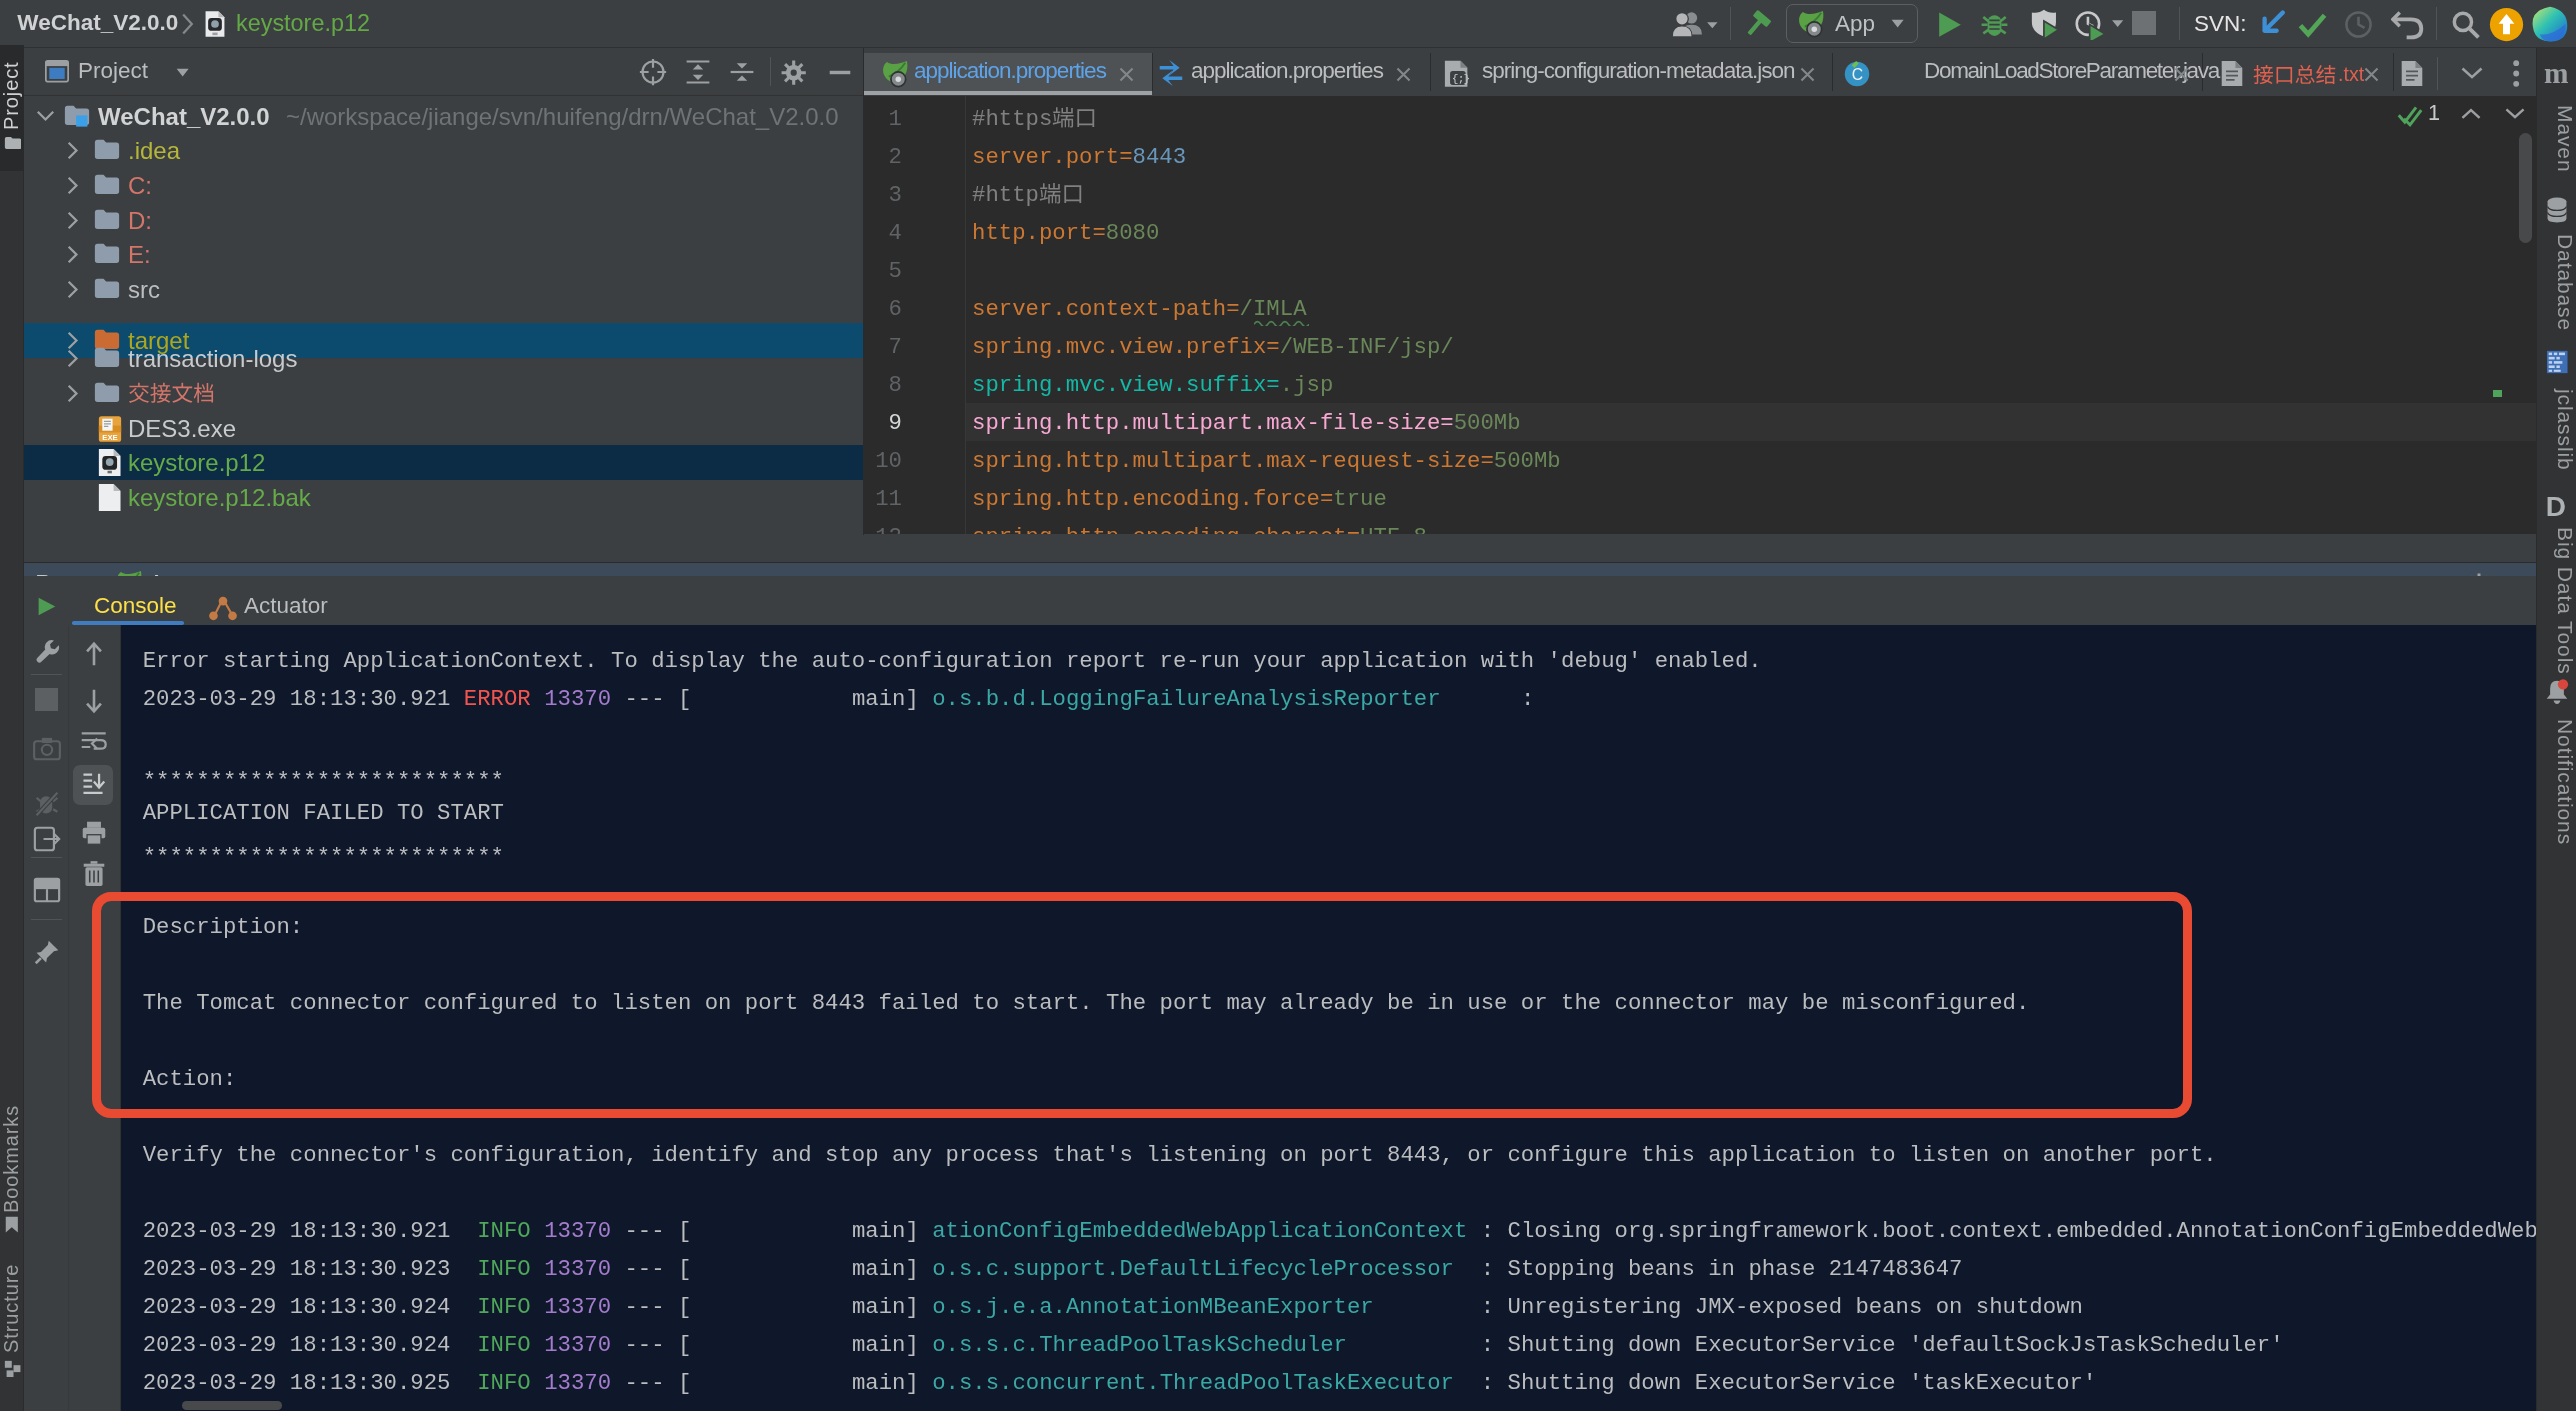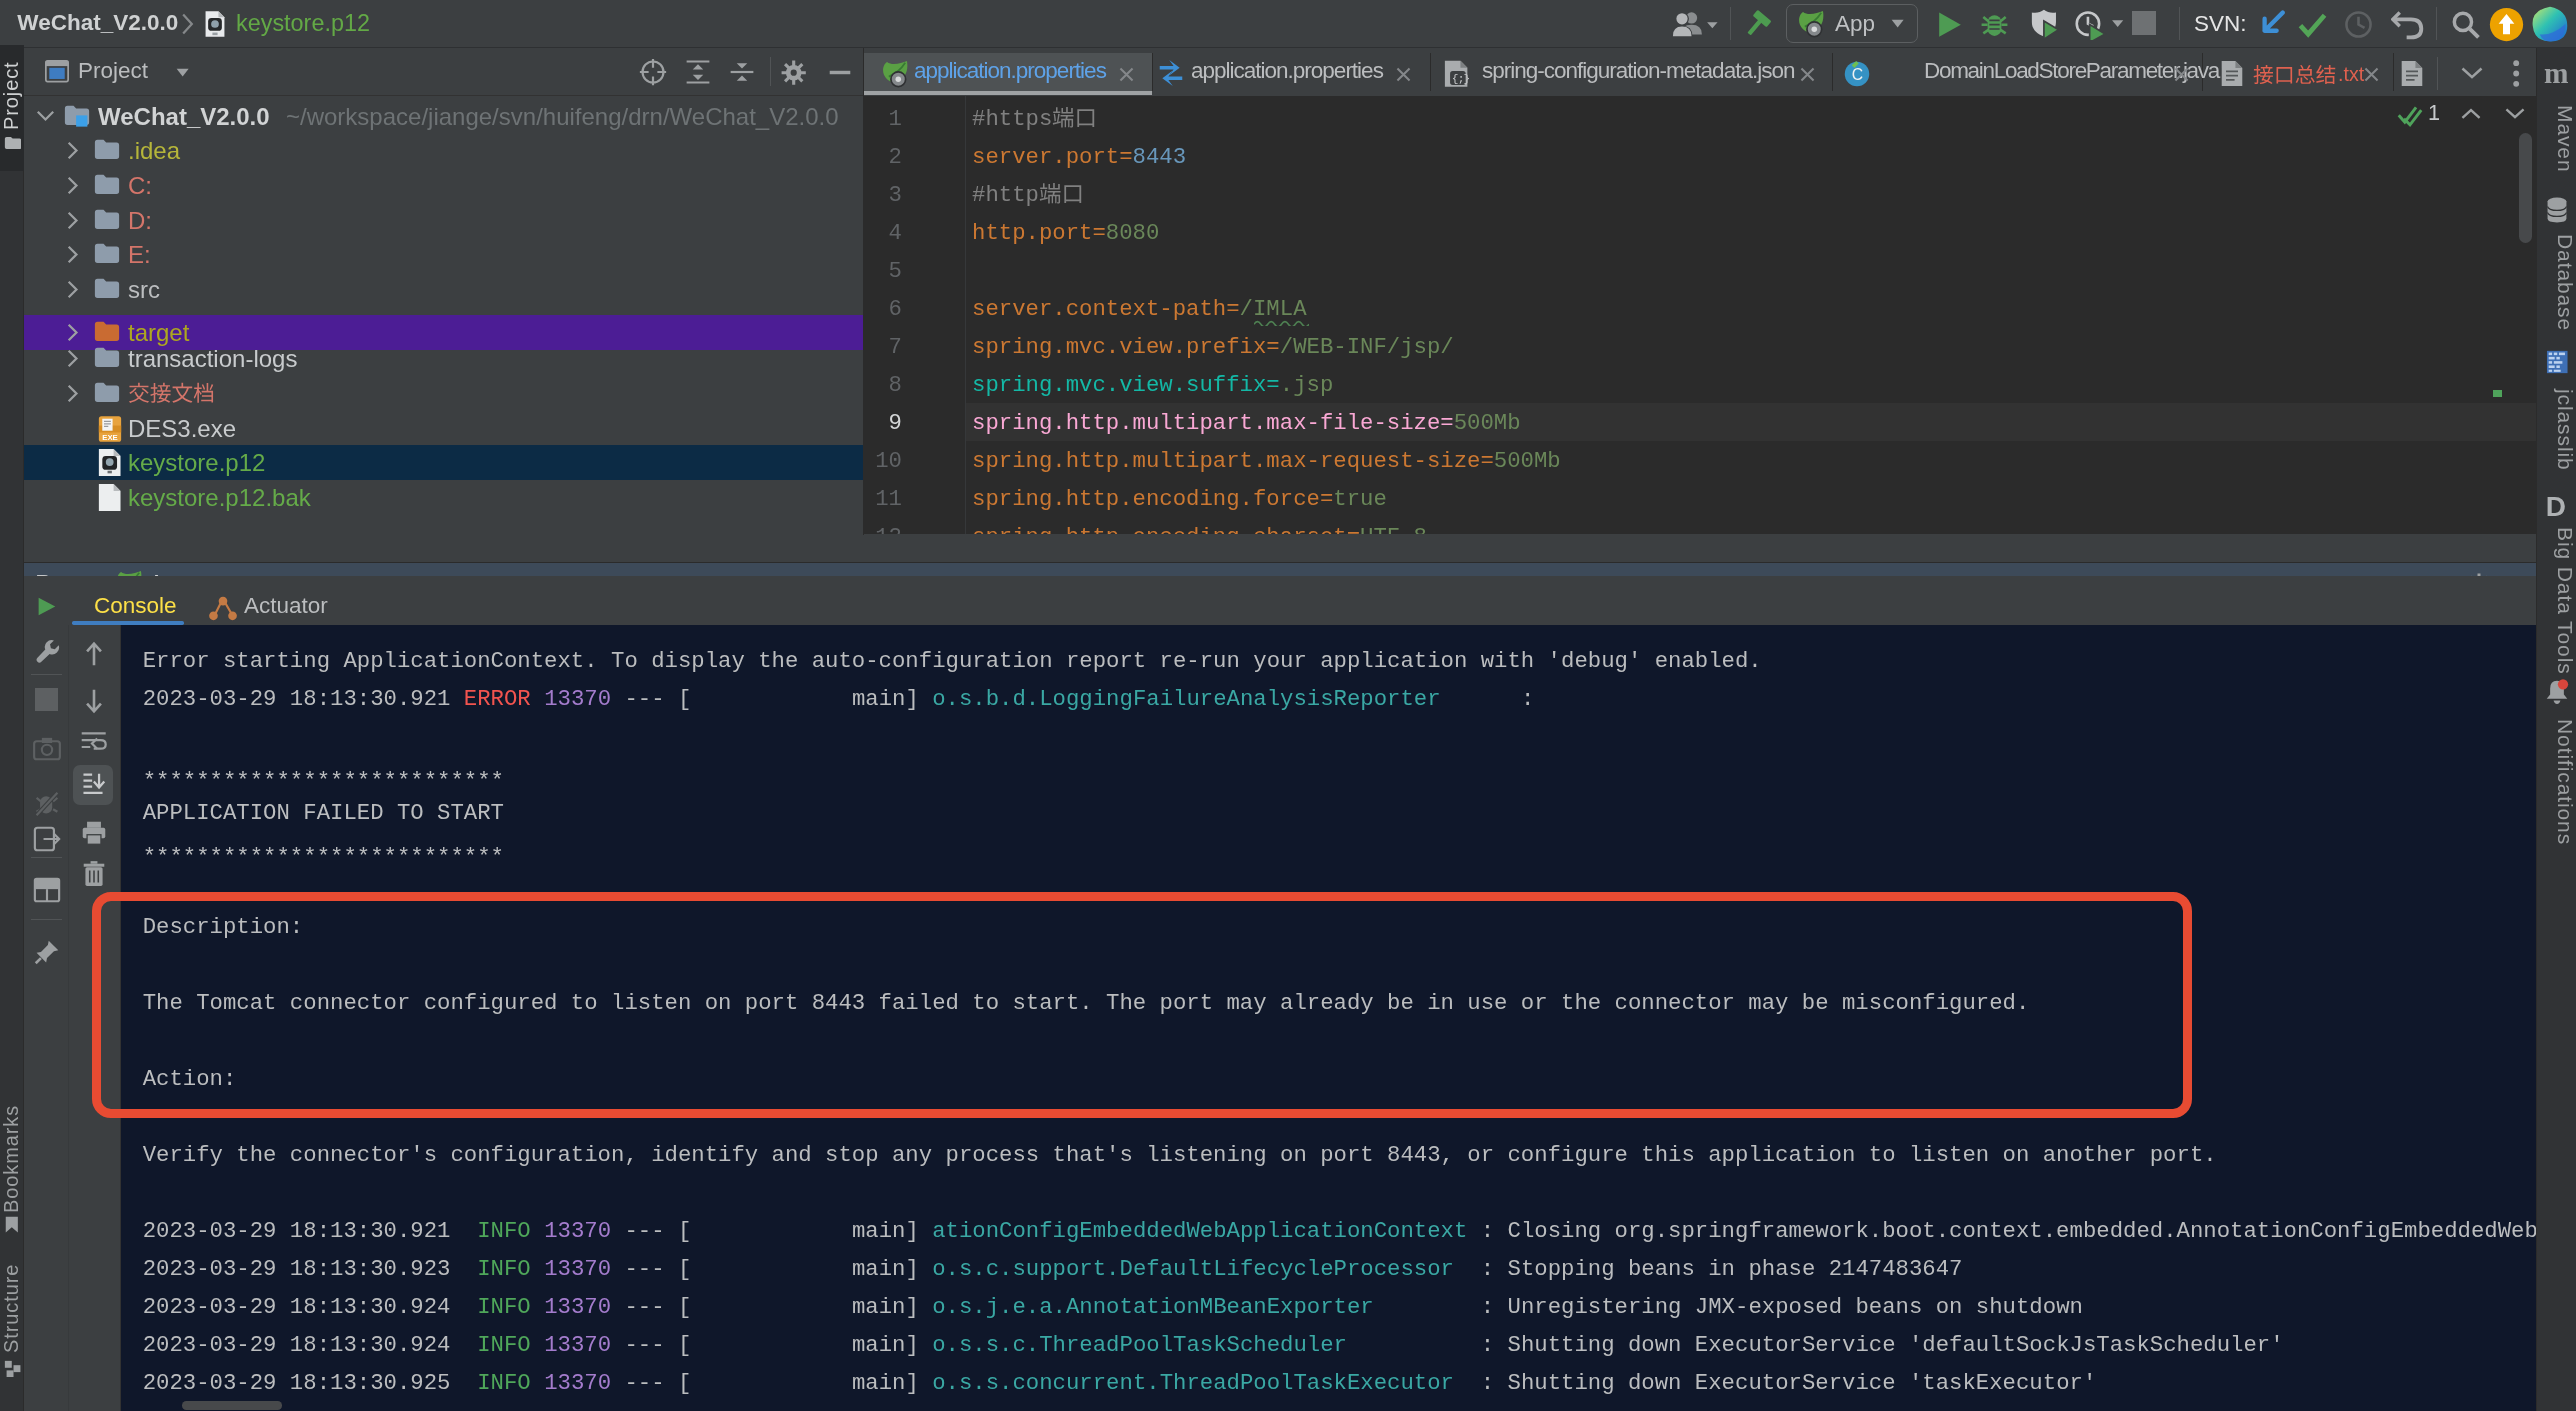--- a/index.html
+++ b/index.html
@@ -236,21 +236,21 @@
     </div>
     <div class="abs trow" style="top:175px;">
       <svg class="abs chr" style="left:42px;top:7.8px;" width="14" height="19" viewBox="0 0 16 22">
           <path d="M3 2 l9 9 -9 9" stroke="#9da0a2" stroke-width="2.6" fill="none"></path>
         </svg>
       <svg class="abs" style="left:70px;top:6px;" width="26" height="22.5" viewBox="0 0 30 26">
           <path d="M1 4 q0-3 3-3 h7 l3 3 h12 q3 0 3 3 v13 q0 3-3 3 h-22 q-3 0-3-3 z" fill="#8e9cab"></path>
         </svg>
       <span class="abs" style="left:104px;">src</span>
     </div>
-    <div class="abs trow" style="top:218px;background:#4c1d95;">
+    <div class="abs trow" style="top:226px;background:#0c4a6e;">
       <svg class="abs chr" style="left:42px;top:7.8px;" width="14" height="19" viewBox="0 0 16 22">
           <path d="M3 2 l9 9 -9 9" stroke="#9da0a2" stroke-width="2.6" fill="none"></path>
         </svg>
       <svg class="abs" style="left:70px;top:6px;" width="26" height="22.5" viewBox="0 0 30 26">
           <path d="M1 4 q0-3 3-3 h7 l3 3 h12 q3 0 3 3 v13 q0 3-3 3 h-22 q-3 0-3-3 z" fill="#c96b32"></path>
         </svg>
       <span class="abs" style="left:104px;color:#ada71f;">target</span>
     </div>
     <div class="abs trow" style="top:244px;">
       <svg class="abs chr" style="left:42px;top:7.8px;" width="14" height="19" viewBox="0 0 16 22">

